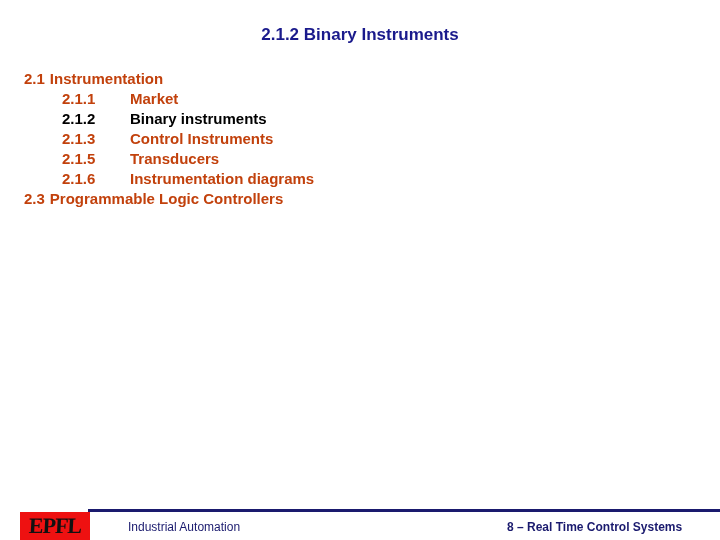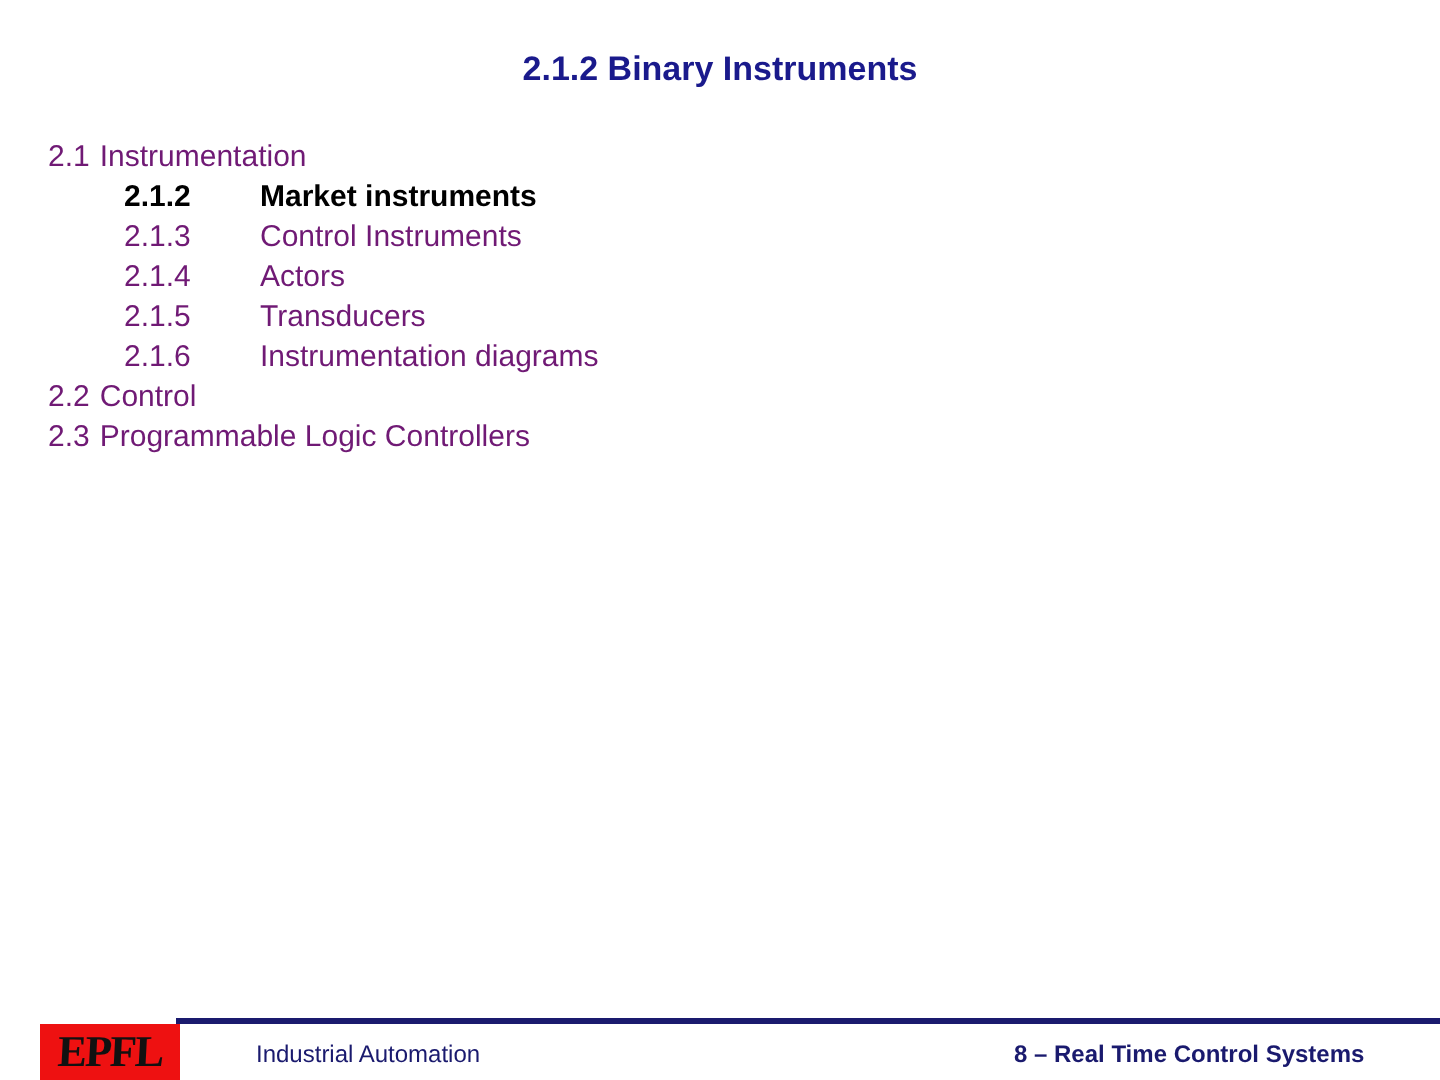--- a/index.html
+++ b/index.html
@@ -41,22 +41,23 @@
     position: absolute;
     left: 24px;
     top: 69px;
     width: 660px;
   }
   .outline-row {
     display: block;
     height: 20px;
     line-height: 20px;
     font-size: 15px;
-    color: #701a75;
+    color: #c2410c;
     white-space: nowrap;
+    font-weight: bold;
   }
   .outline-row.level1 {
     padding-left: 0px;
   }
   .outline-row.level2 {
     padding-left: 38px;
   }
   .outline-row.emphasis {
     color: #000000;
     font-weight: bold;
@@ -133,45 +134,42 @@
 <div class="slide">
 
   <div class="slide-title">2.1.2 Binary Instruments</div>
 
   <div class="outline">
 
     <div class="outline-row level1">
       <span class="num">2.1</span><span class="label">Instrumentation</span>
     </div>
 
+    <div class="outline-row level2">
+      <span class="num">2.1.1</span><span class="label">Market</span>
+    </div>
 
     <div class="outline-row level2 emphasis">
-      <span class="num">2.1.2</span><span class="label">Market instruments</span>
+      <span class="num">2.1.2</span><span class="label">Binary instruments</span>
     </div>
 
     <div class="outline-row level2">
       <span class="num">2.1.3</span><span class="label">Control Instruments</span>
     </div>
 
-    <div class="outline-row level2">
-      <span class="num">2.1.4</span><span class="label">Actors</span>
-    </div>
 
     <div class="outline-row level2">
       <span class="num">2.1.5</span><span class="label">Transducers</span>
     </div>
 
     <div class="outline-row level2">
       <span class="num">2.1.6</span><span class="label">Instrumentation diagrams</span>
     </div>
 
 
-    <div class="outline-row level1">
-      <span class="num">2.2</span><span class="label">Control</span>
-    </div>
 
     <div class="outline-row level1">
       <span class="num">2.3</span><span class="label">Programmable Logic Controllers</span>
     </div>
 
   </div>
 
   <div class="footer-rule"></div>
 
   <div class="epfl-logo">

